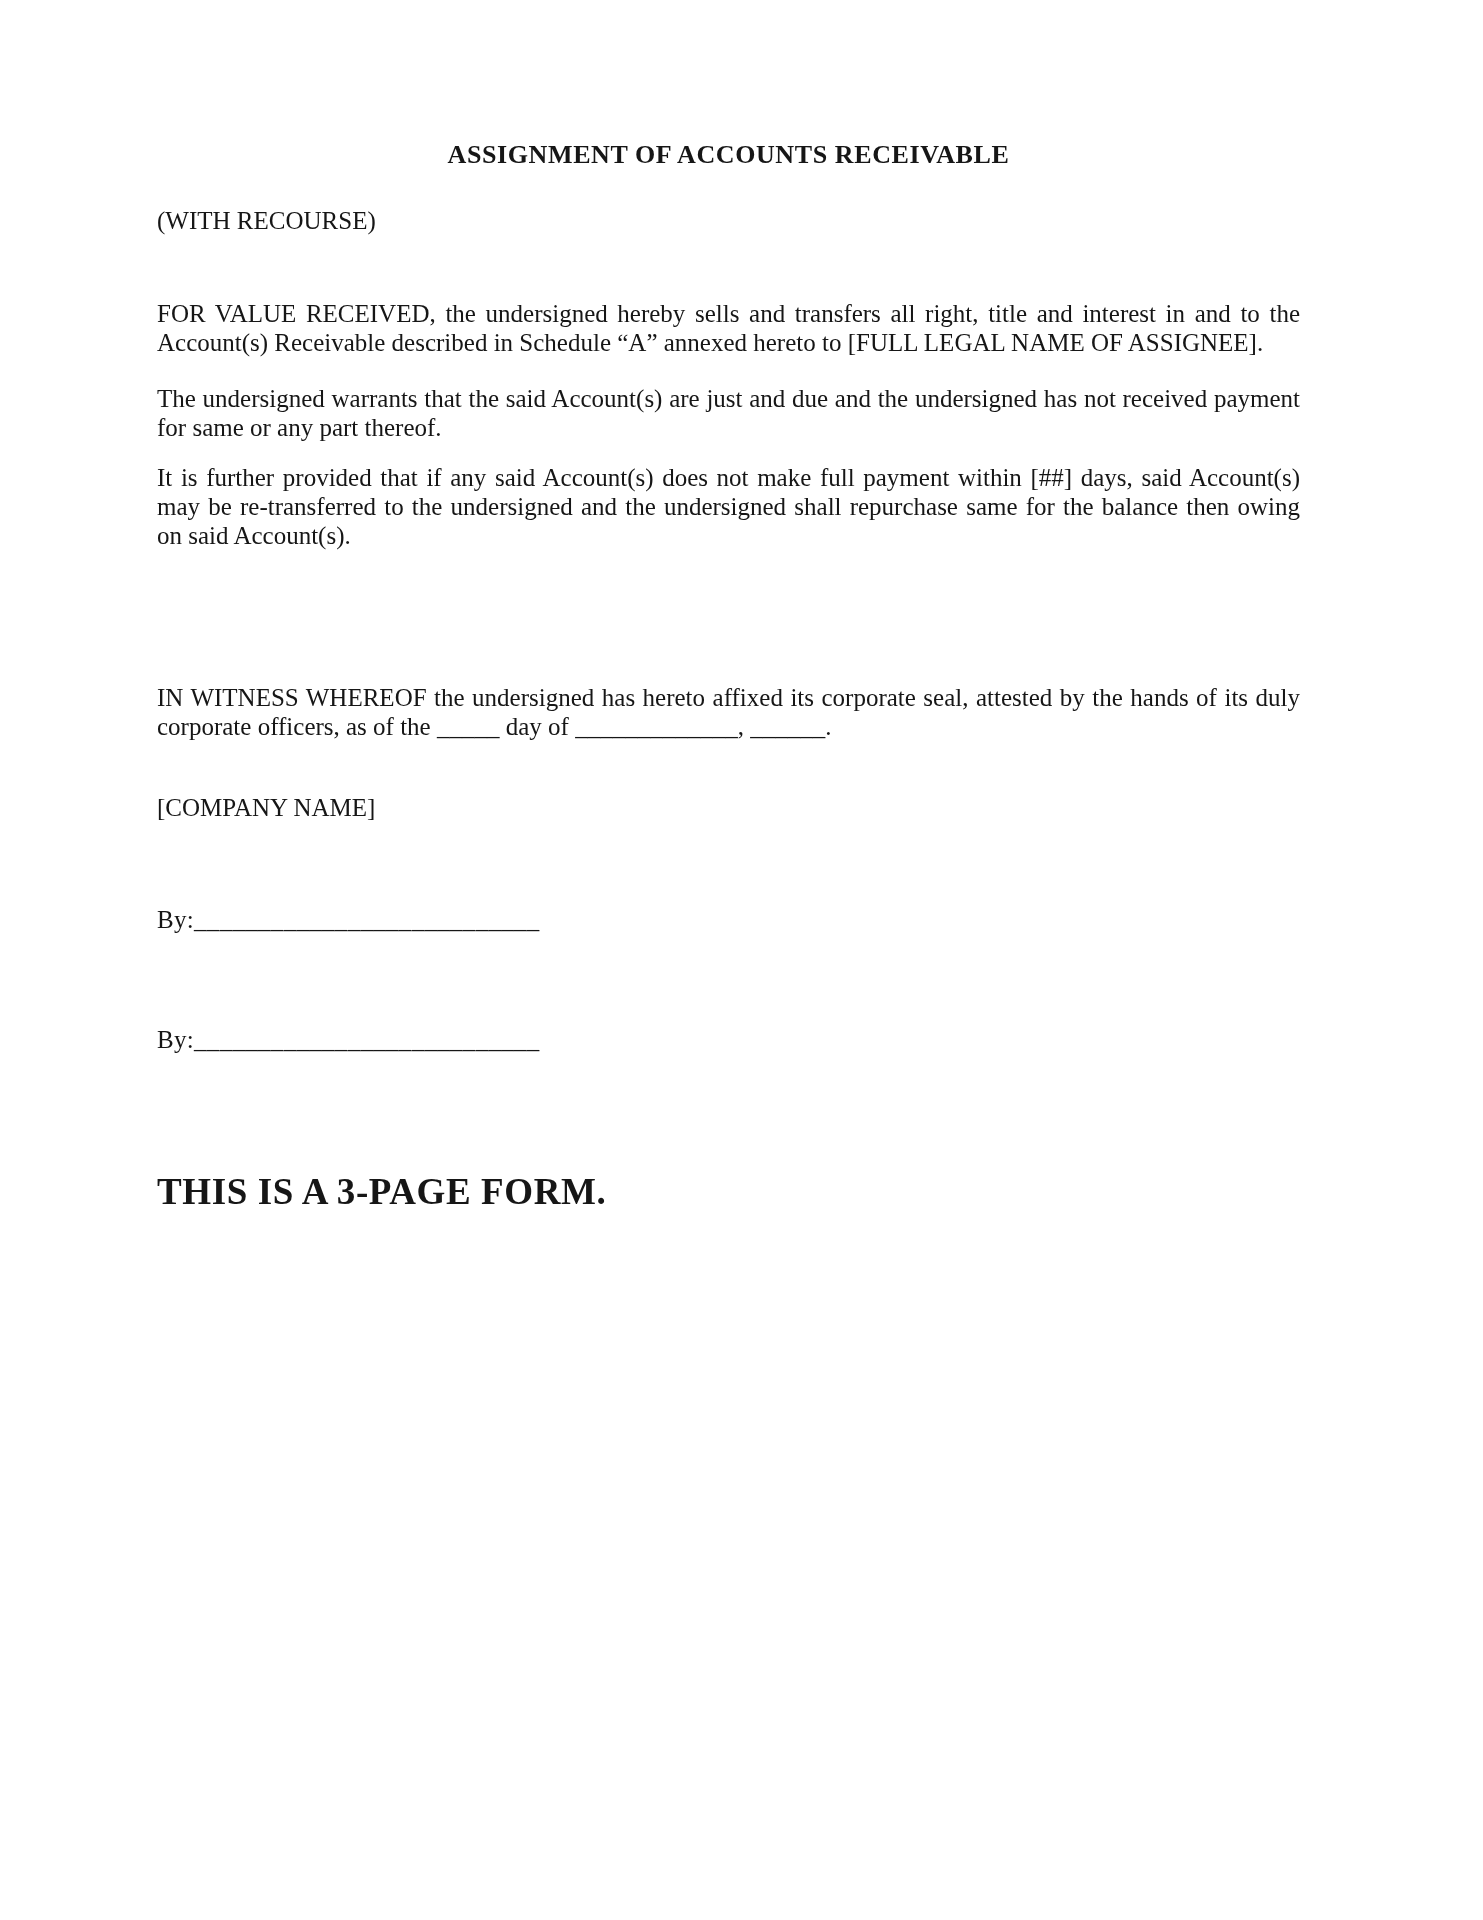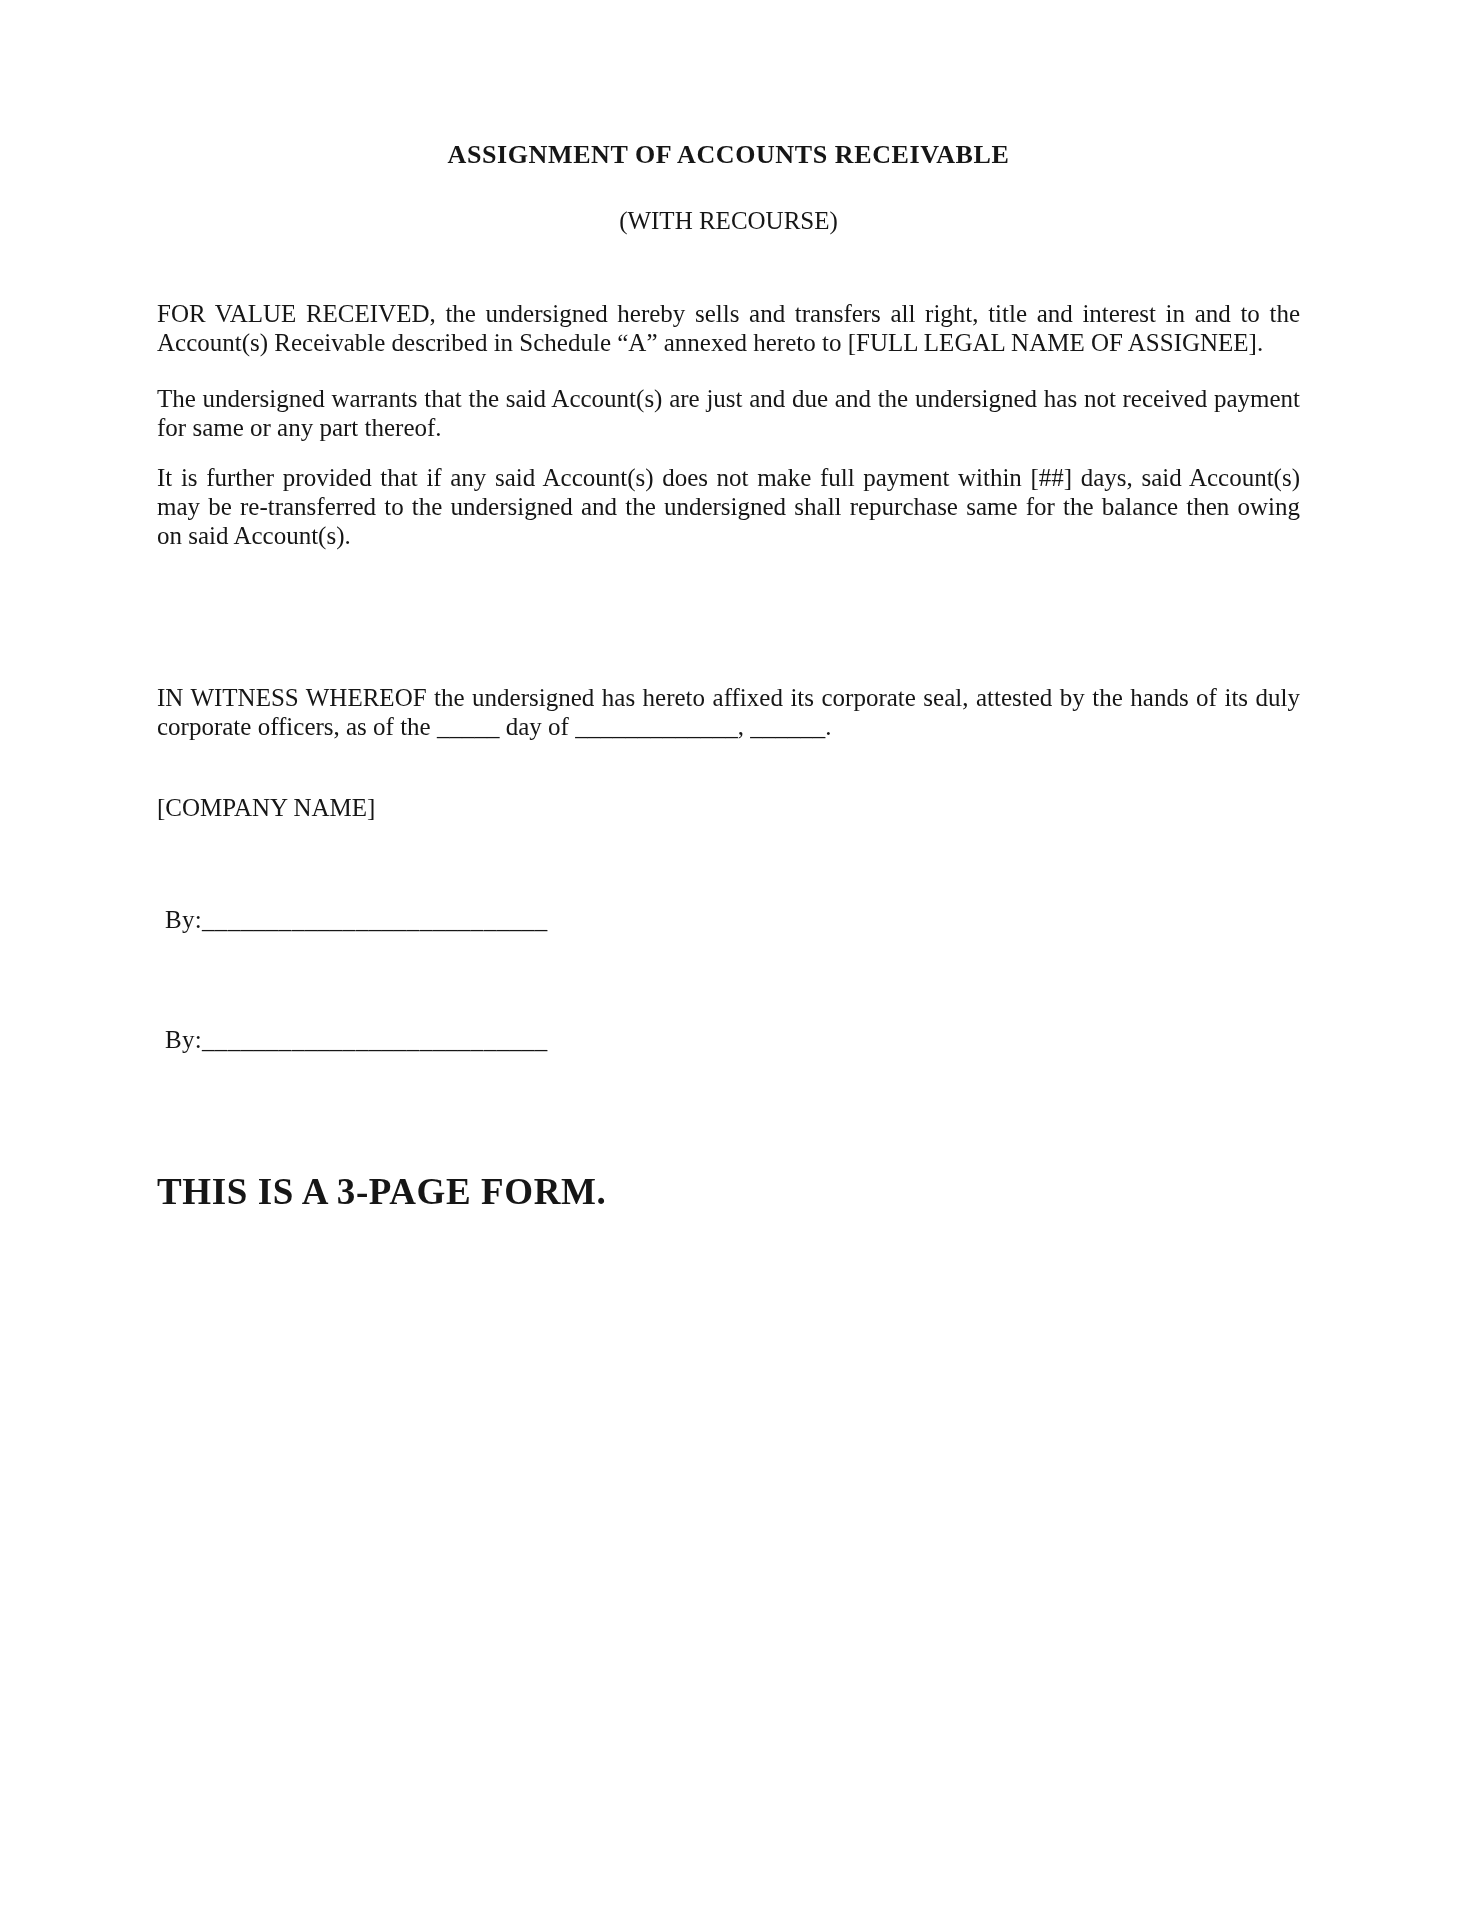--- a/index.html
+++ b/index.html
@@ -19,30 +19,29 @@
     border-radius: 24px;
   }
   .doc-title {
     text-align: center;
     font-weight: bold;
     font-size: 26px;
     letter-spacing: 0.6px;
     line-height: 29px;
   }
   .doc-subtitle {
-    text-align: center;
     margin-top: 37px;
   }
   .body-para { text-align: justify; }
   .para-1 { margin-top: 64px; }
   .para-2 { margin-top: 27px; }
   .para-3 { margin-top: 21px; }
   .witness-clause { margin-top: 133px; text-align: justify; }
   .company-name { margin-top: 52px; }
-  .sig-row { white-space: nowrap; letter-spacing: 0.3px; margin-left: 8px; }
+  .sig-row { white-space: nowrap; letter-spacing: 0.3px; }
   .sig-row-1 { margin-top: 83px; }
   .sig-row-2 { margin-top: 91px; }
   .page-note {
     margin-top: 120px;
     font-weight: bold;
     font-size: 37px;
     letter-spacing: 0.6px;
     line-height: 36px;
   }
 </style>

